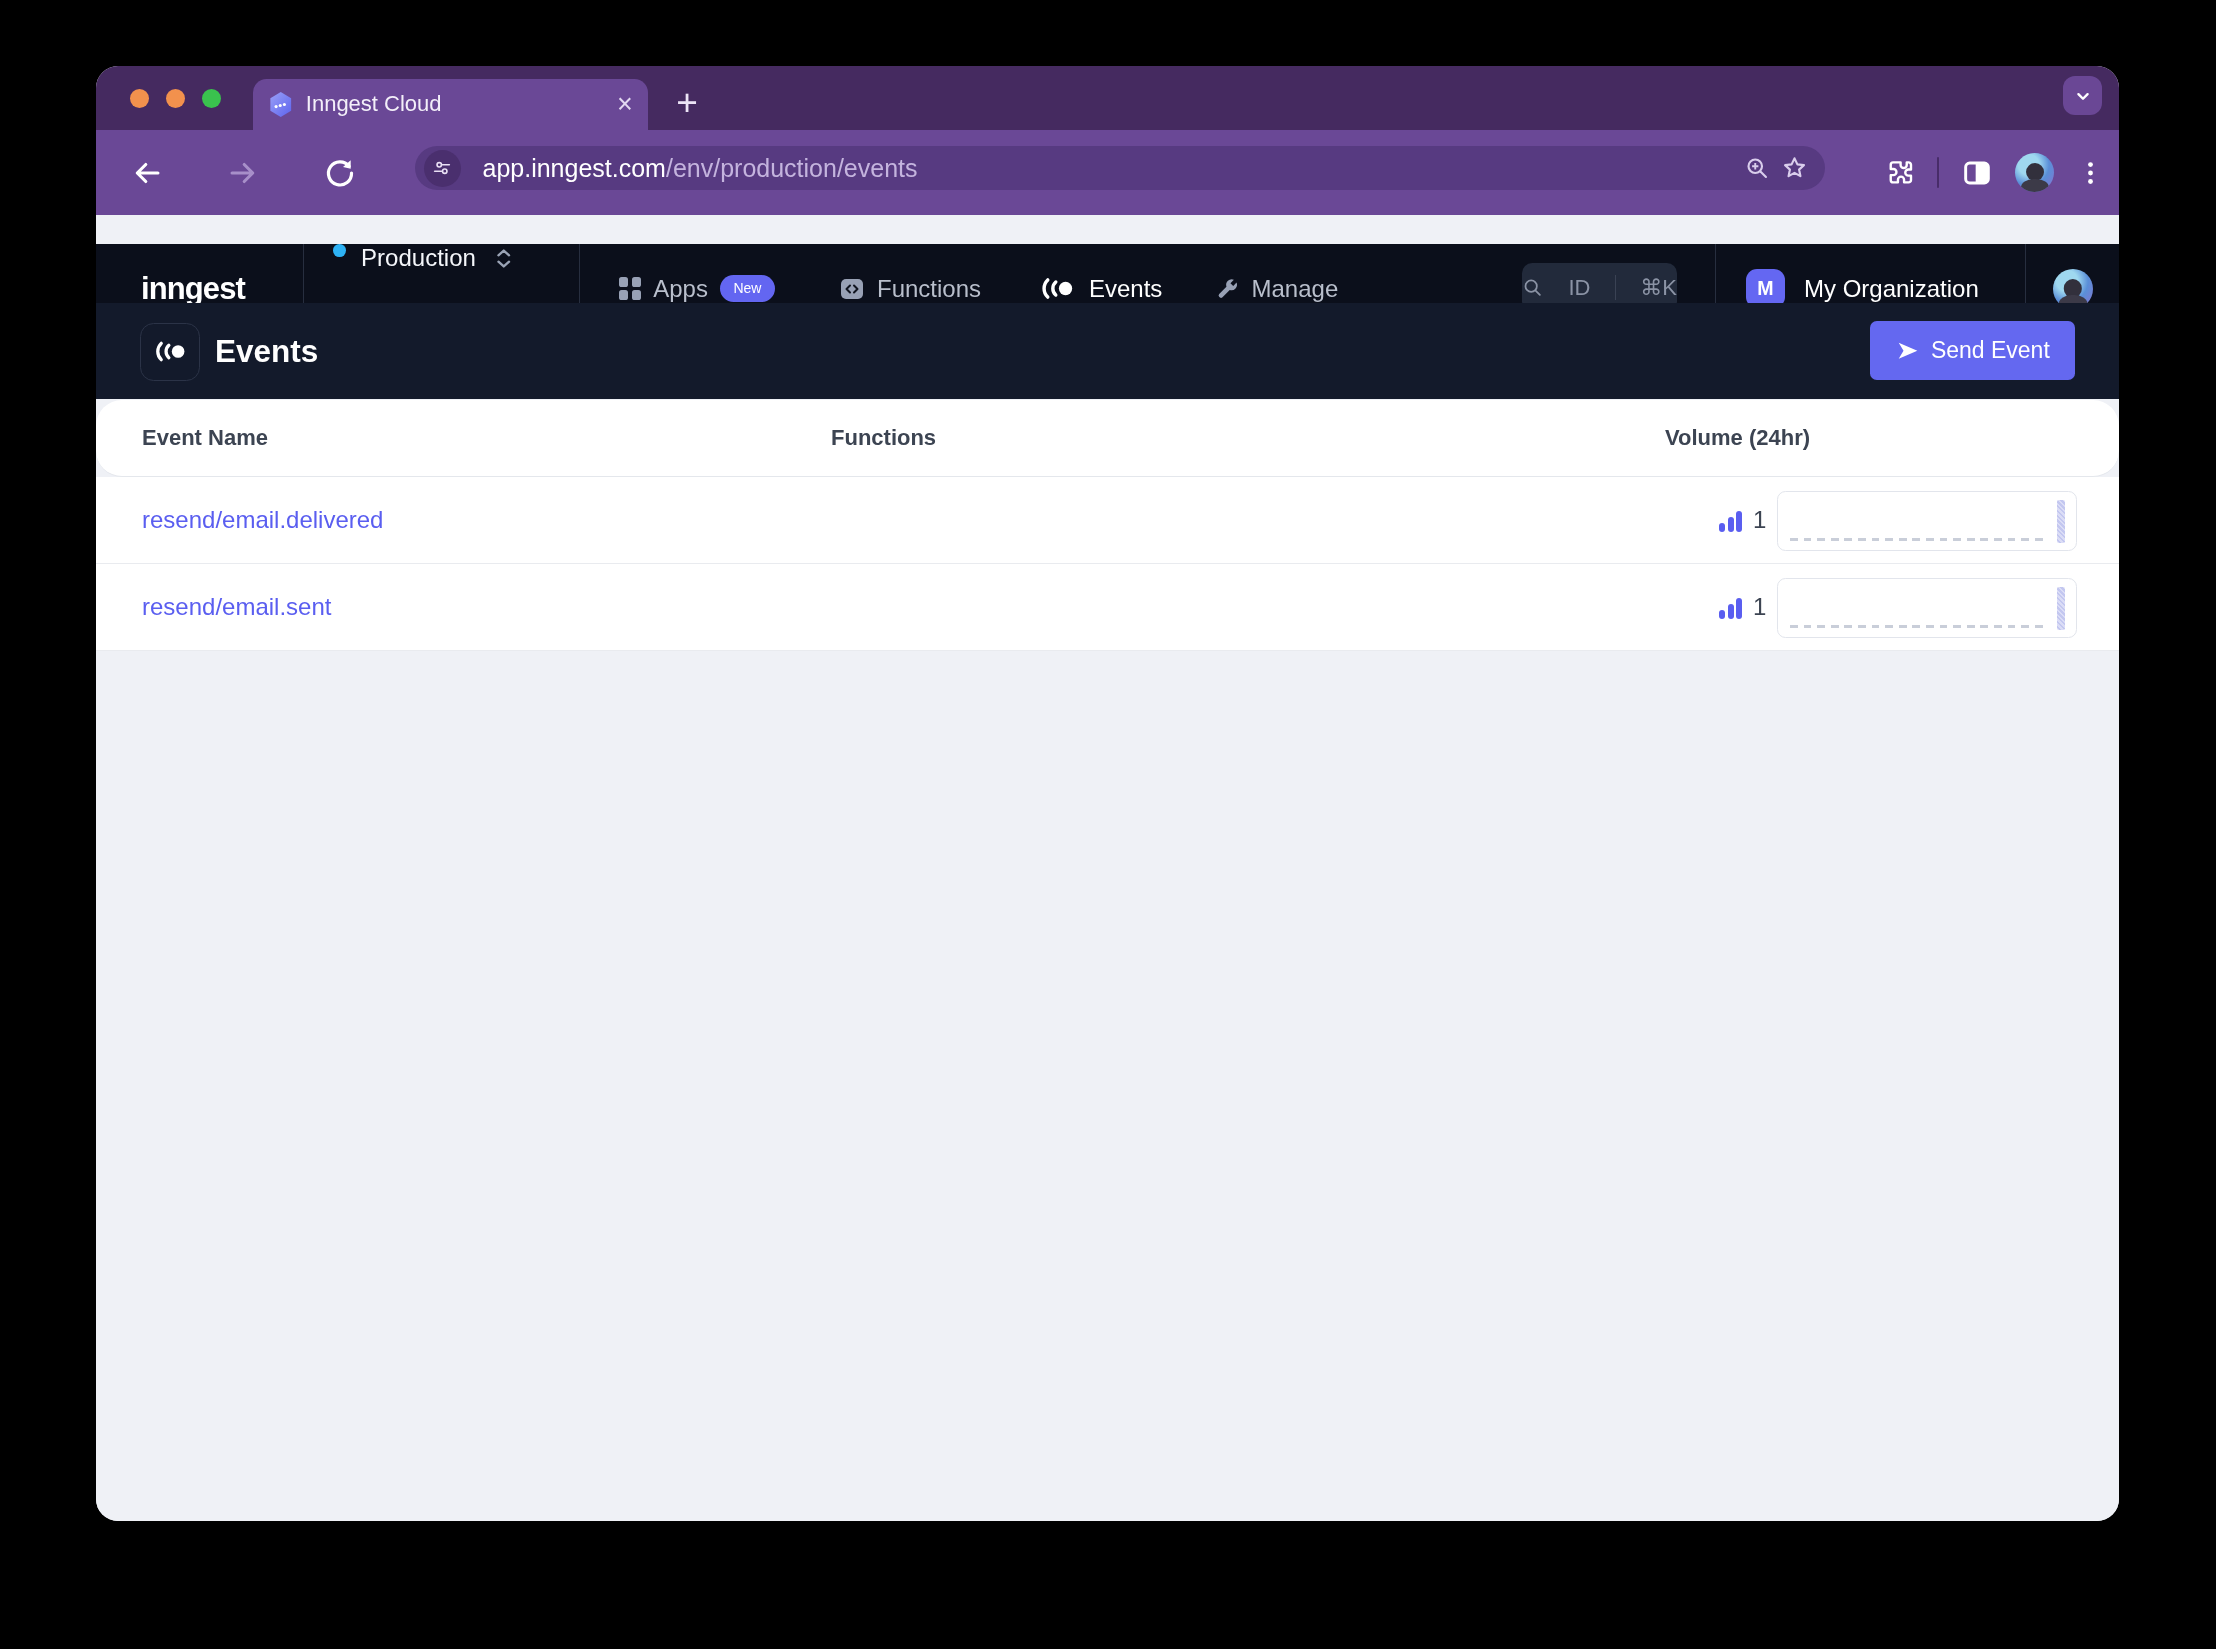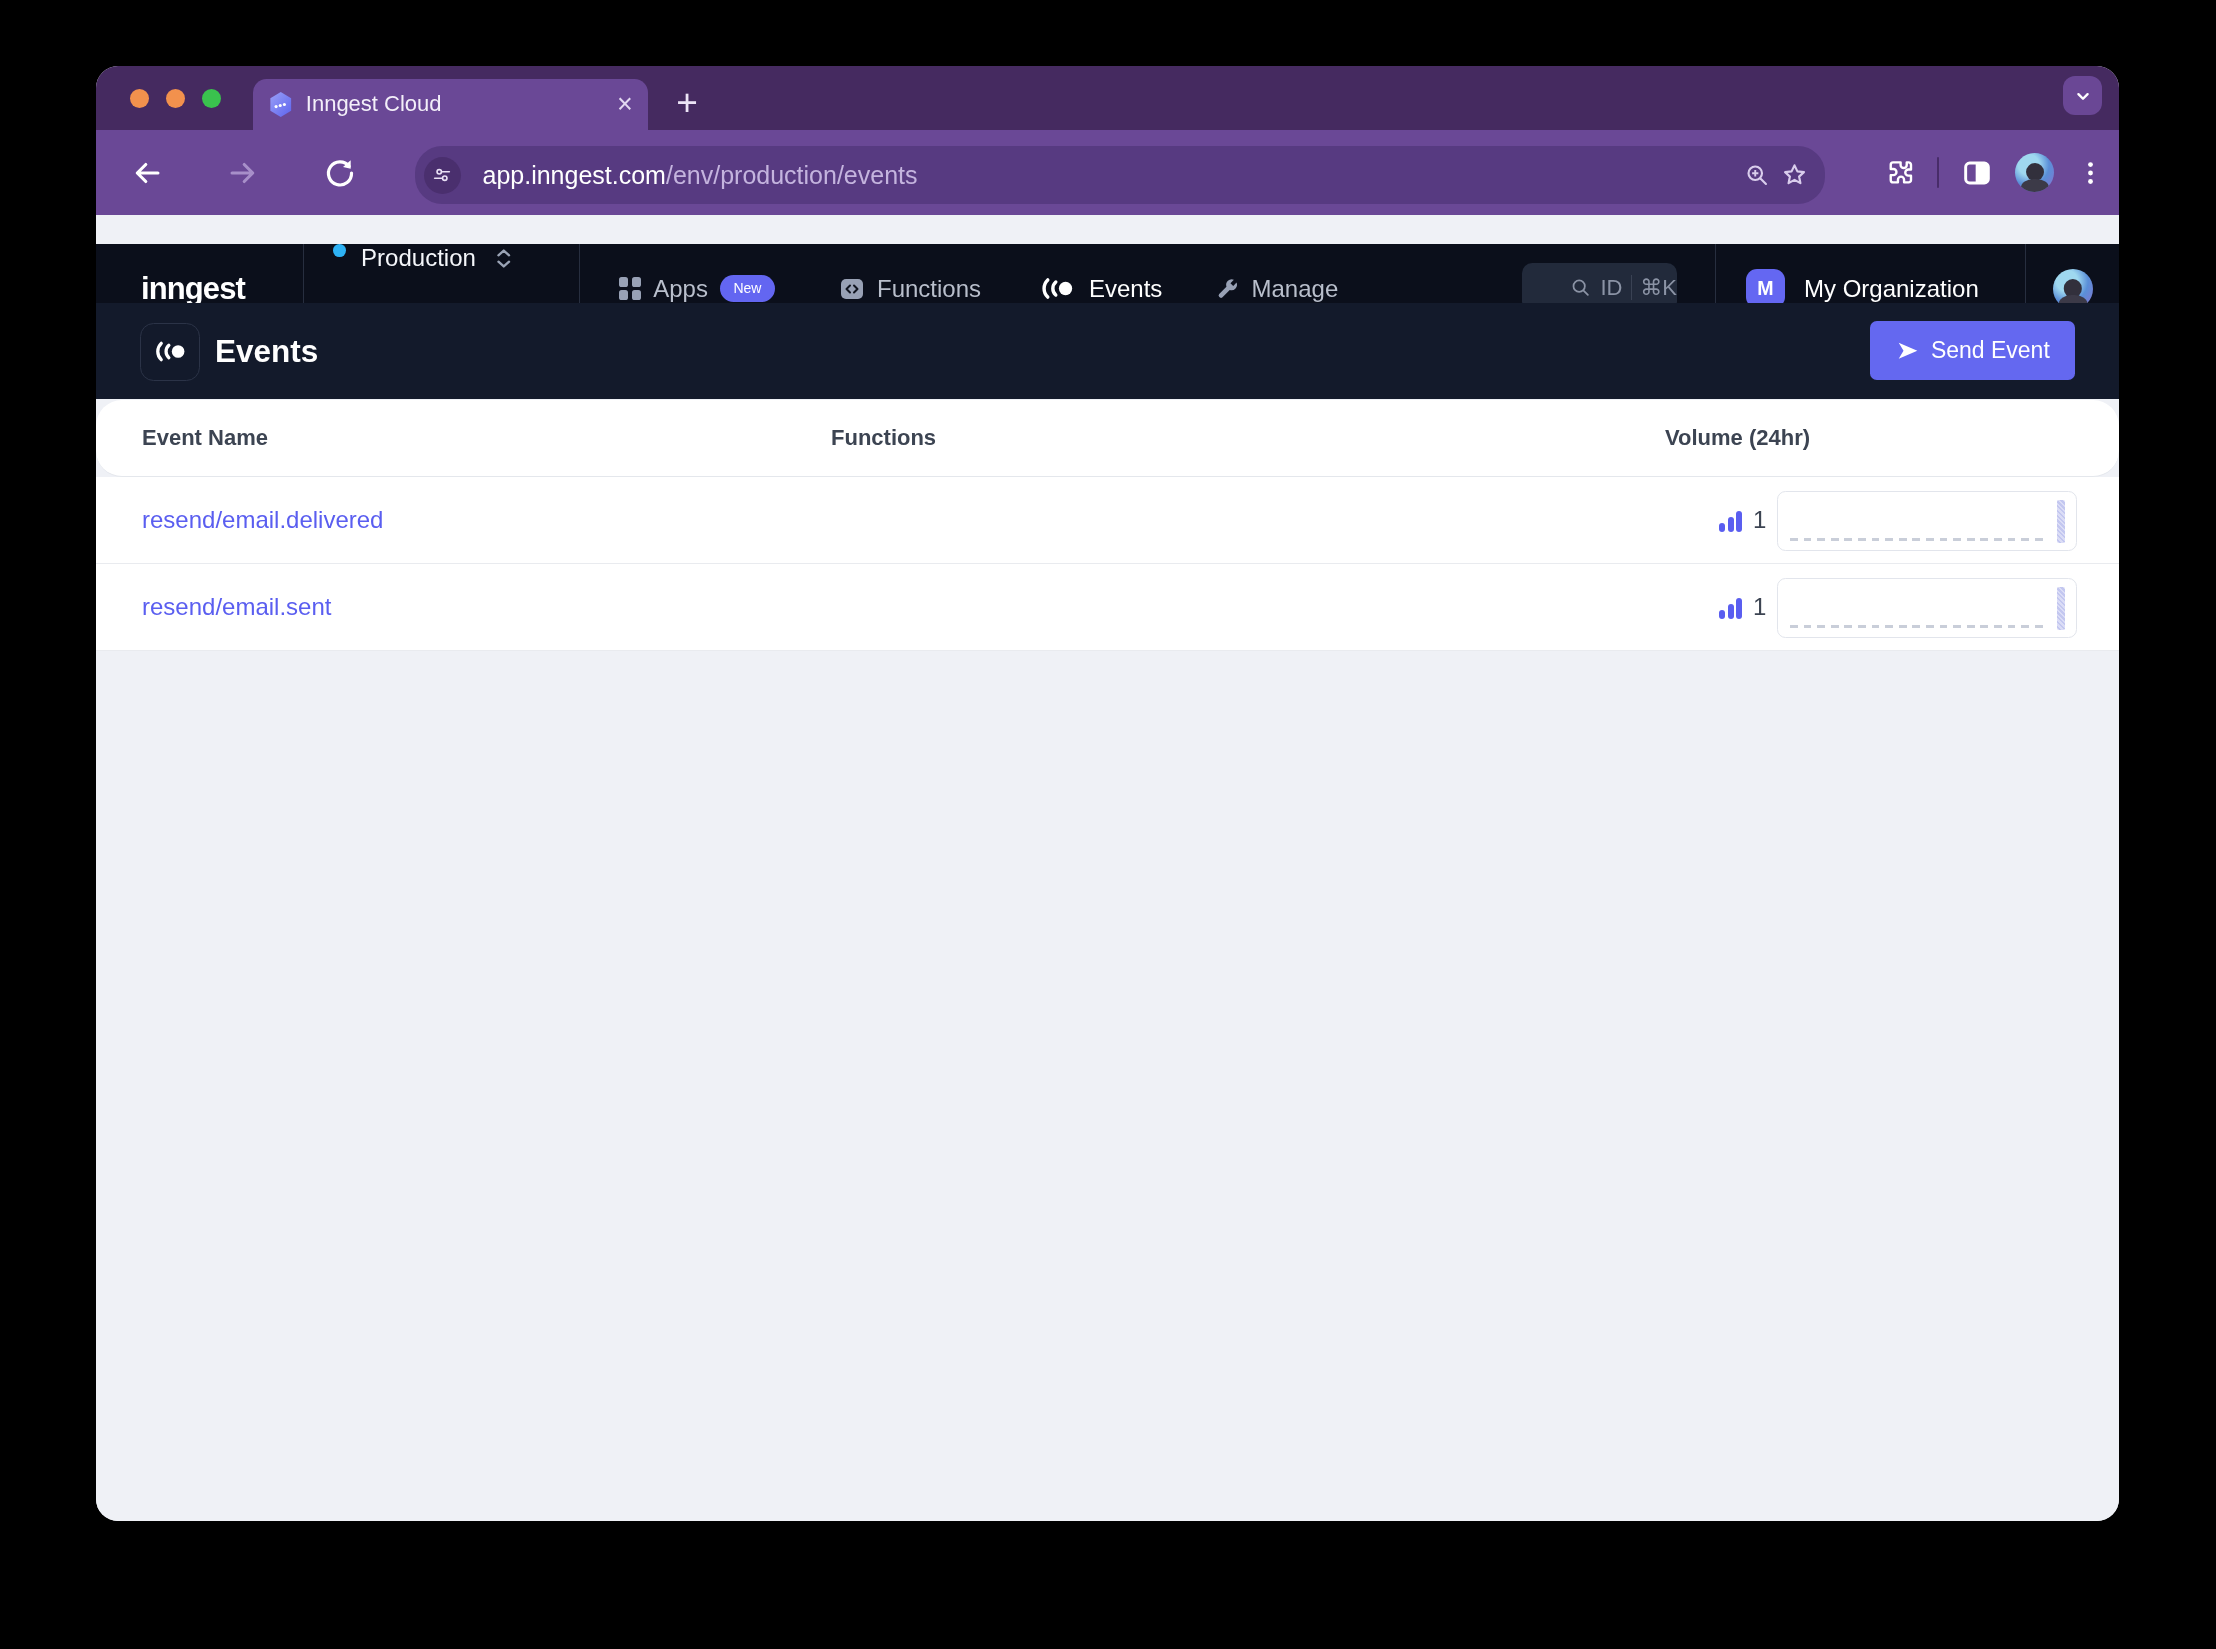--- a/index.html
+++ b/index.html
@@ -12,21 +12,21 @@
   .light { width:19px; height:19px; border-radius:50%; }
   .tab { position:absolute; left:157px; top:12.8px; width:395px; height:51px; background:#6a4896; border-radius:13.6px 13.6px 0 0; display:flex; align-items:center; padding:0 15.3px; gap:12px; }
   .tab-title { color:#f3eff9; font-size:22px; flex:1; white-space:nowrap; overflow:hidden; }
   .tab-close { color:#e3d9f1; font-size:27px; line-height:1; cursor:default; }
   .newtab { position:absolute; left:569px; top:15.3px; width:44px; height:44px; color:#ece4f6; font-size:37px; font-weight:300; text-align:center; line-height:43px; }
   .win-chevron { position:absolute; right:17px; top:10.2px; width:39px; height:39px; border-radius:12px; background:#6a4795; display:flex; align-items:center; justify-content:center; }
 
   
   .toolbar { position:absolute; left:0; top:64px; width:100%; height:85px; background:#6a4896; }
   .navbtn { position:absolute; top:25.5px; width:34px; height:34px; }
-  .urlpill { position:absolute; left:319px; top:16px; width:1410px; height:58px; background:#573a81; border-radius:27px; display:flex; align-items:center; padding:0 12px 0 8.5px; }
+  .urlpill { position:absolute; left:319px; top:16px; width:1410px; height:44px; background:#573a81; border-radius:27px; display:flex; align-items:center; padding:0 12px 0 8.5px; }
   .tune-circle { width:37px; height:37px; border-radius:50%; background:#4a2f6e; display:flex; align-items:center; justify-content:center; }
   .url { margin-left:22px; font-size:25px; color:#fff; flex:1; white-space:nowrap; }
   .url .path { color:#c4b4de; }
   .pill-ic { width:37px; height:37px; display:flex; align-items:center; justify-content:center; }
   .tool-right { position:absolute; right:13.6px; top:21px; height:43px; display:flex; align-items:center; gap:22px; }
   .tool-div { width:2.6px; height:31px; background:rgba(30,12,50,.45); border-radius:1.7px; }
   .avatar-photo { border-radius:50%; background:radial-gradient(circle at 35% 30%,#9fd8ef 0 28%,#5a8fd8 55%,#8e6fd0 100%); position:relative; overflow:hidden; }
   .avatar-photo::before { content:""; position:absolute; left:50%; top:26%; width:46%; height:46%; transform:translateX(-50%); border-radius:50%; background:#32303c; }
   .avatar-photo::after { content:""; position:absolute; left:50%; top:66%; width:72%; height:50%; transform:translateX(-50%); border-radius:45% 45% 0 0; background:#3c3a48; }
 
@@ -36,21 +36,21 @@
   .logo { position:absolute; left:45px; top:0; height:100%; display:flex; align-items:center; color:#fff; font-size:31px; font-weight:800; letter-spacing:-0.9px; }
   .env { position:absolute; left:237px; top:0; height:100%; display:flex; align-items:flex-start; gap:15.3px; }
   .env-dot { width:12.8px; height:12.8px; border-radius:50%; }
   .env-label { color:#f4f6fa; font-size:24px; }
   .nav-item { position:absolute; top:0; height:100%; display:flex; align-items:center; gap:12px; color:#b9bfcc; font-size:24px; }
   .nav-item.active { color:#fff; }
   .grid-ic { display:grid; grid-template-columns:9.4px 9.4px; grid-template-rows:9.4px 9.4px; gap:3.4px; }
   .grid-ic span { background:#98a1b5; border-radius:2.6px; }
   .badge { background:#6366f1; color:#fff; font-size:14px; padding:4.3px 13.6px 6px; border-radius:850px; }
   .underline { position:absolute; left:922px; bottom:0; width:168px; height:4.3px; background:#7679f2; }
-  .searchbox { position:absolute; left:1426px; top:19px; width:155px; height:49px; background:#222a3b; border-radius:10.2px; display:flex; align-items:center; justify-content:flex-end; gap:8.5px; color:#8b93a5; font-size:22px; }
+  .searchbox { position:absolute; left:1426px; top:19px; width:155px; height:49px; background:#222a3b; border-radius:10.2px; display:flex; align-items:center; justify-content:space-between; gap:8.5px; color:#8b93a5; font-size:22px; }
   .sb-div { width:0.9px; height:25.5px; background:#3a4254; }
   .org { position:absolute; left:1650px; top:0; height:100%; display:flex; align-items:center; gap:19px; }
   .org-m { width:39px; height:39px; border-radius:11px; background:#6467f2; color:#fff; font-size:19.6px; font-weight:600; display:flex; align-items:center; justify-content:center; }
   .org-name { color:#fff; font-size:24px; }
   .nav-avatar { position:absolute; left:1957px; top:25px; width:40px; height:40px; }
 
   
   .pageheader { position:absolute; left:0; top:237px; width:100%; height:96px; background:#131a2b; }
   .ph-iconbox { position:absolute; left:44px; top:19.6px; width:60px; height:58px; border:0.9px solid #2b3347; border-radius:13.6px; display:flex; align-items:center; justify-content:center; }
   .ph-title { position:absolute; left:119px; top:0; height:100%; display:flex; align-items:center; color:#fff; font-size:31.5px; font-weight:600; }

